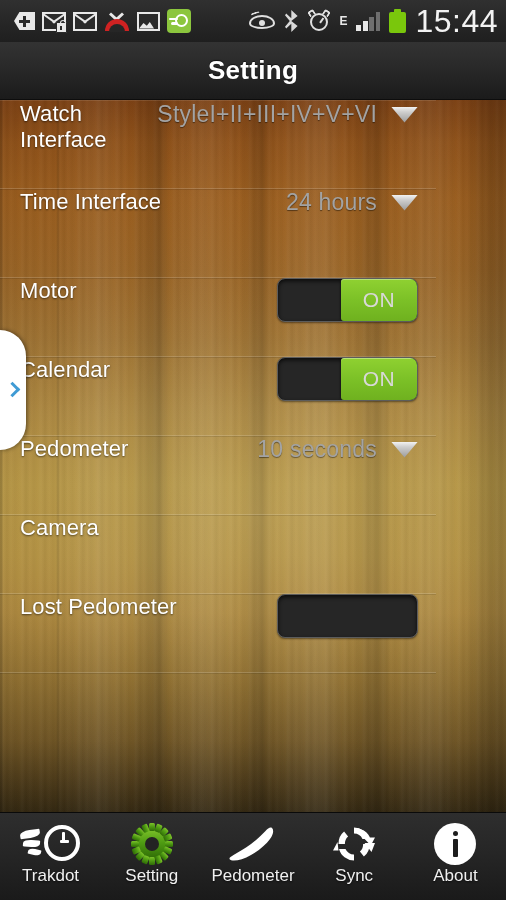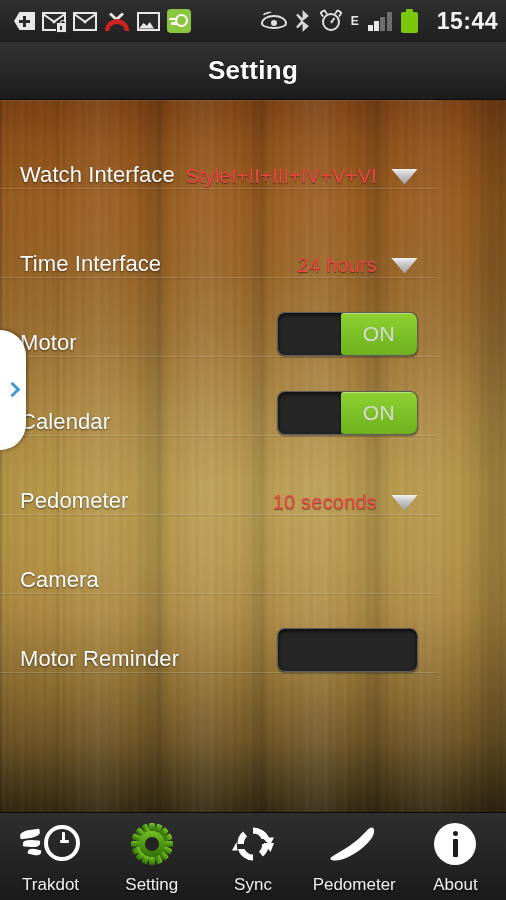--- a/index.html
+++ b/index.html
@@ -161,22 +161,22 @@
   .ic-bat { width:17px; height:24px; }
   .ic-bat .shell {
     position:absolute; left:0; top:3px; width:17px; height:21px;
     background:#7ac70c; border-radius:2px;
   }
   .ic-bat .cap {
     position:absolute; left:5px; top:0px; width:7px; height:4px;
     background:#7ac70c; border-radius:1px 1px 0 0;
   }
   .sb-clock {
-    color:#f2f2f2; font-size:23px; font-weight:700; letter-spacing:0.5px;
-    margin-left:10px; line-height:1;
+    color:#f2f2f2; font-size:32px; font-weight:400; letter-spacing:0.5px;
+    margin-left:0; line-height:1;
   }
 
   
   .titlebar {
     position:absolute; left:0; top:42px; width:506px; height:58px;
     background:linear-gradient(to bottom,#333333 0%,#2a2a2a 40%,#1b1b1b 100%);
     display:flex; align-items:center; justify-content:center;
     border-bottom:1px solid #0d0d0d;
   }
   .titlebar .txt {
@@ -236,35 +236,35 @@
   }
   .wood-sheen {
     position:absolute; inset:0;
     background:radial-gradient(ellipse 120% 60% at 50% 58%,
       rgba(255,240,190,0.17) 0%, rgba(255,230,170,0.05) 42%, rgba(0,0,0,0.12) 100%);
   }
 
   .rows { position:absolute; inset:0; }
   .row {
     position:absolute; left:0; width:436px;
-    display:flex; align-items:flex-end;
+    display:flex; align-items:flex-start;
     border-bottom:1px solid rgba(255,255,255,0.16);
     box-shadow:0 1px 0 rgba(0,0,0,0.10);
   }
   .row:first-child { border-top:1px solid rgba(255,255,255,0.10); }
   .row-label {
     color:#ffffff; font-size:22px; font-weight:400;
     margin-left:20px; text-shadow:0 1px 2px rgba(0,0,0,.55);
     letter-spacing:0.1px;
   }
   .row-right {
     margin-left:auto; display:flex; align-items:center; margin-right:18px;
   }
   .row-value {
-    color:#ef4444; font-size:20px; text-shadow:0 1px 1px rgba(0,0,0,.45);
+    color:#a3a3a3; font-size:23px; text-shadow:0 1px 1px rgba(0,0,0,.45);
     letter-spacing:0.2px;
   }
   .caret {
     width:27px; height:16px; margin-left:14px; position:relative;
   }
   .caret .tri {
     position:absolute; left:0; top:0; width:27px; height:16px;
     background:linear-gradient(to bottom,#f2f2f2 0%,#cfcfcf 30%,#9a9a9a 100%);
     clip-path:polygon(0% 0%, 100% 0%, 50% 100%);
     filter:drop-shadow(0 1px 1px rgba(0,0,0,.5));
@@ -322,21 +322,21 @@
     background:linear-gradient(to bottom,#2e2e2e 0%,#262626 45%,#1a1a1a 100%);
     border-top:1px solid #0a0a0a;
     display:flex; align-items:flex-start;
   }
   .nav-item {
     flex:1; height:88px; display:flex; flex-direction:column;
     align-items:center; justify-content:flex-start; padding-top:9px;
   }
   .nav-ico { height:44px; display:flex; align-items:center; justify-content:center; }
   .nav-label {
-    color:#f0f0f0; font-size:17px; margin-top:9px;
+    color:#f0f0f0; font-size:17px; margin-top:0;
     text-shadow:0 1px 2px rgba(0,0,0,.7);
   }
 
   
   .ic-trak { width:62px; height:40px; position:relative; }
   .ic-trak .clock {
     position:absolute; right:2px; top:1px; width:36px; height:36px;
     border:4px solid #fff; border-radius:50%;
   }
   .ic-trak .h1,.ic-trak .h2 {
@@ -507,21 +507,21 @@
               <span class="tri"></span>
             </span>
         </span>
       </div>
 
       <div class="row" style="top:415px;height:79px;">
         <span class="row-label">Camera</span>
       </div>
 
       <div class="row" style="top:494px;height:79px;">
-        <span class="row-label">Motor Reminder</span>
+        <span class="row-label">Lost Pedometer</span>
         <span class="row-right">
           <span class="toggle off">
             <span class="thumb">OFF</span>
           </span>
         </span>
       </div>
 
     </div>
 
     <div class="drawer">
@@ -577,48 +577,48 @@
             </g>
           </g>
           <circle cx="22" cy="22" r="7" fill="#232323"></circle>
         </svg>
       </span>
       <span class="nav-label">Setting</span>
     </div>
 
     <div class="nav-item">
       <span class="nav-ico">
+        <svg class="ic-shoe" viewBox="0 0 52 36" aria-hidden="true">
+          <path fill="#ffffff" d="M45 2 C47 4 46.5 8 43 13 C39 18.5 32 24.5 24 29 C17 33 10 35 5.5 34.5
+               C2.5 34.2 1.5 32.5 3.5 31 C7 28.5 13 25.5 19 21.5
+               C26 17 33.5 10.5 38.5 5 C41 2.3 43.3 0.6 45 2 Z"></path>
+        </svg>
+      </span>
+      <span class="nav-label">Pedometer</span>
+    </div>
+
+    <div class="nav-item">
+      <span class="nav-ico">
         <svg class="ic-sync" viewBox="0 0 42 40" aria-hidden="true">
           <g fill="#ffffff">
             <path d="M21 4 C31 4 38 10.5 38 19 L31.5 19 L38.5 28 L42 19 L35.5 19"></path>
             <path d="M21 3.5 a15.5 15.5 0 0 1 15 11.5 l-6.5 0 a9.5 9.5 0 0 0 -8.5 -5.5 z"></path>
             <path d="M36.5 13.5 l5.5 0 l-4.5 8.5 z"></path>
             <path d="M21 36.5 a15.5 15.5 0 0 1 -15 -11.5 l6.5 0 a9.5 9.5 0 0 0 8.5 5.5 z"></path>
             <path d="M5.5 26.5 l-5.5 0 l4.5 -8.5 z"></path>
             <path d="M5.5 20 a15.5 15.5 0 0 1 5.6 -12.6 l4 5 a9.5 9.5 0 0 0 -3.2 7.6 z"></path>
             <path d="M36.5 20 a15.5 15.5 0 0 1 -5.6 12.6 l-4 -5 a9.5 9.5 0 0 0 3.2 -7.6 z"></path>
           </g>
         </svg>
       </span>
       <span class="nav-label">Sync</span>
     </div>
 
     <div class="nav-item">
       <span class="nav-ico">
-        <svg class="ic-shoe" viewBox="0 0 52 36" aria-hidden="true">
-          <path fill="#ffffff" d="M45 2 C47 4 46.5 8 43 13 C39 18.5 32 24.5 24 29 C17 33 10 35 5.5 34.5
-               C2.5 34.2 1.5 32.5 3.5 31 C7 28.5 13 25.5 19 21.5
-               C26 17 33.5 10.5 38.5 5 C41 2.3 43.3 0.6 45 2 Z"></path>
-        </svg>
-      </span>
-      <span class="nav-label">Pedometer</span>
-    </div>
-
-    <div class="nav-item">
-      <span class="nav-ico">
         <span class="ic-info">
           <span class="cir"></span>
             <span class="dot"></span>
             <span class="stem"></span>
         </span>
       </span>
       <span class="nav-label">About</span>
     </div>
 
   </div>

